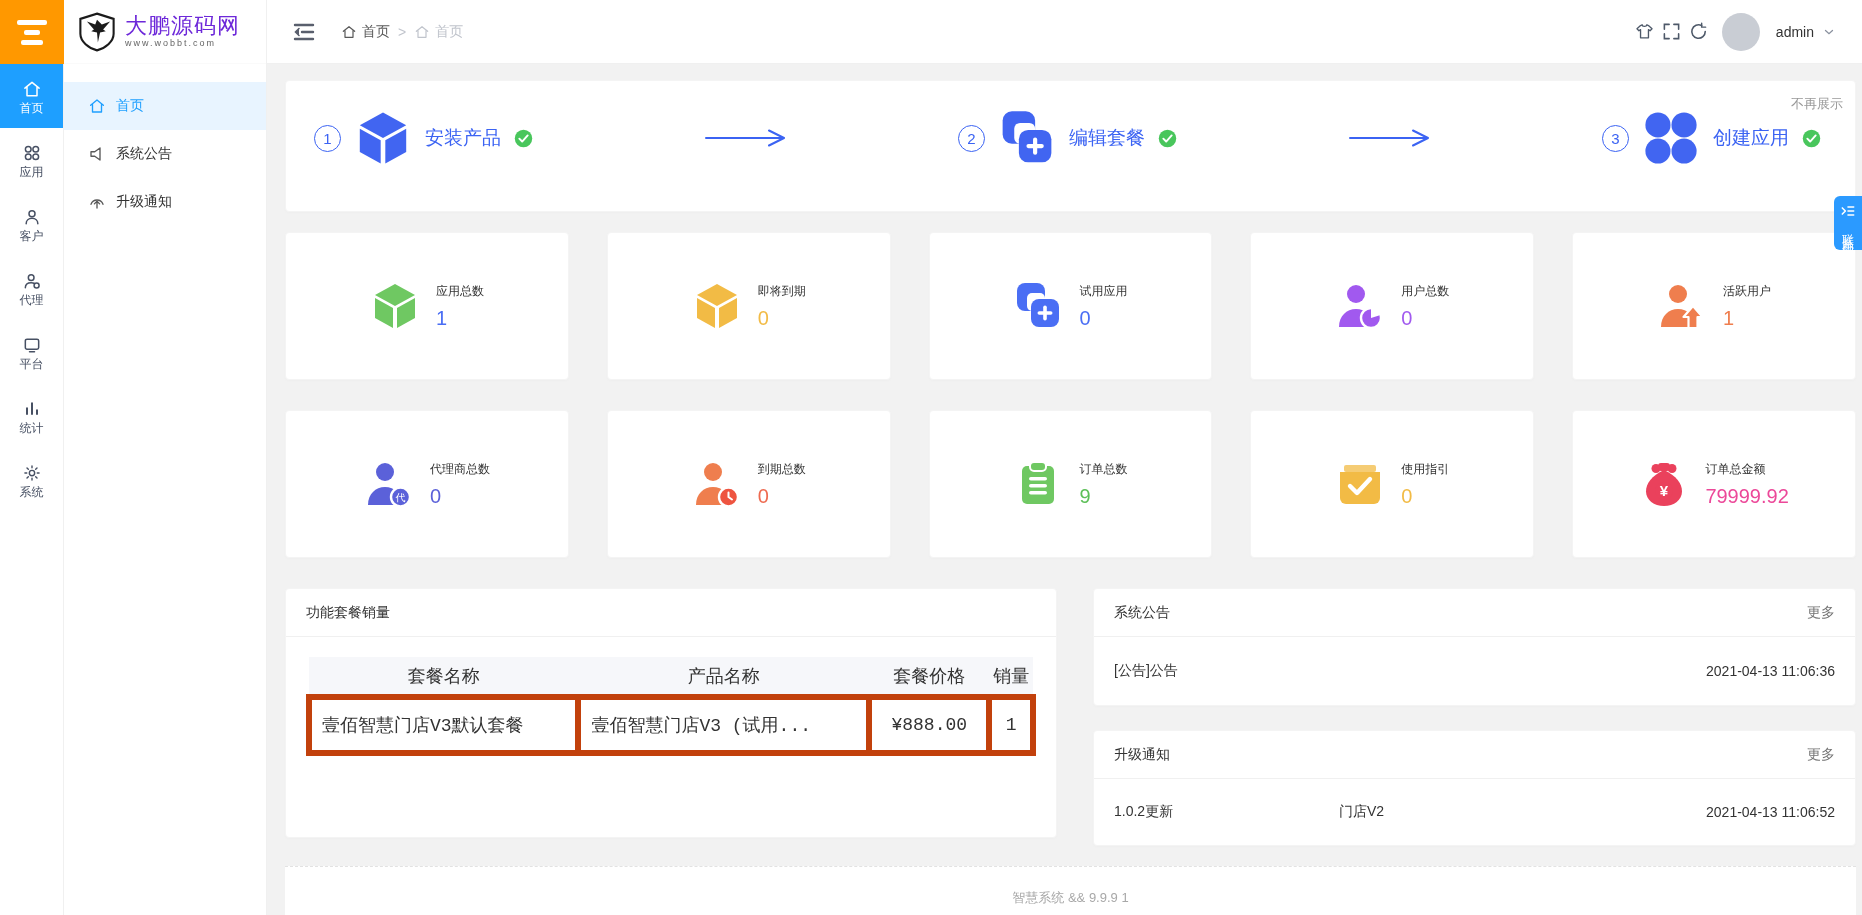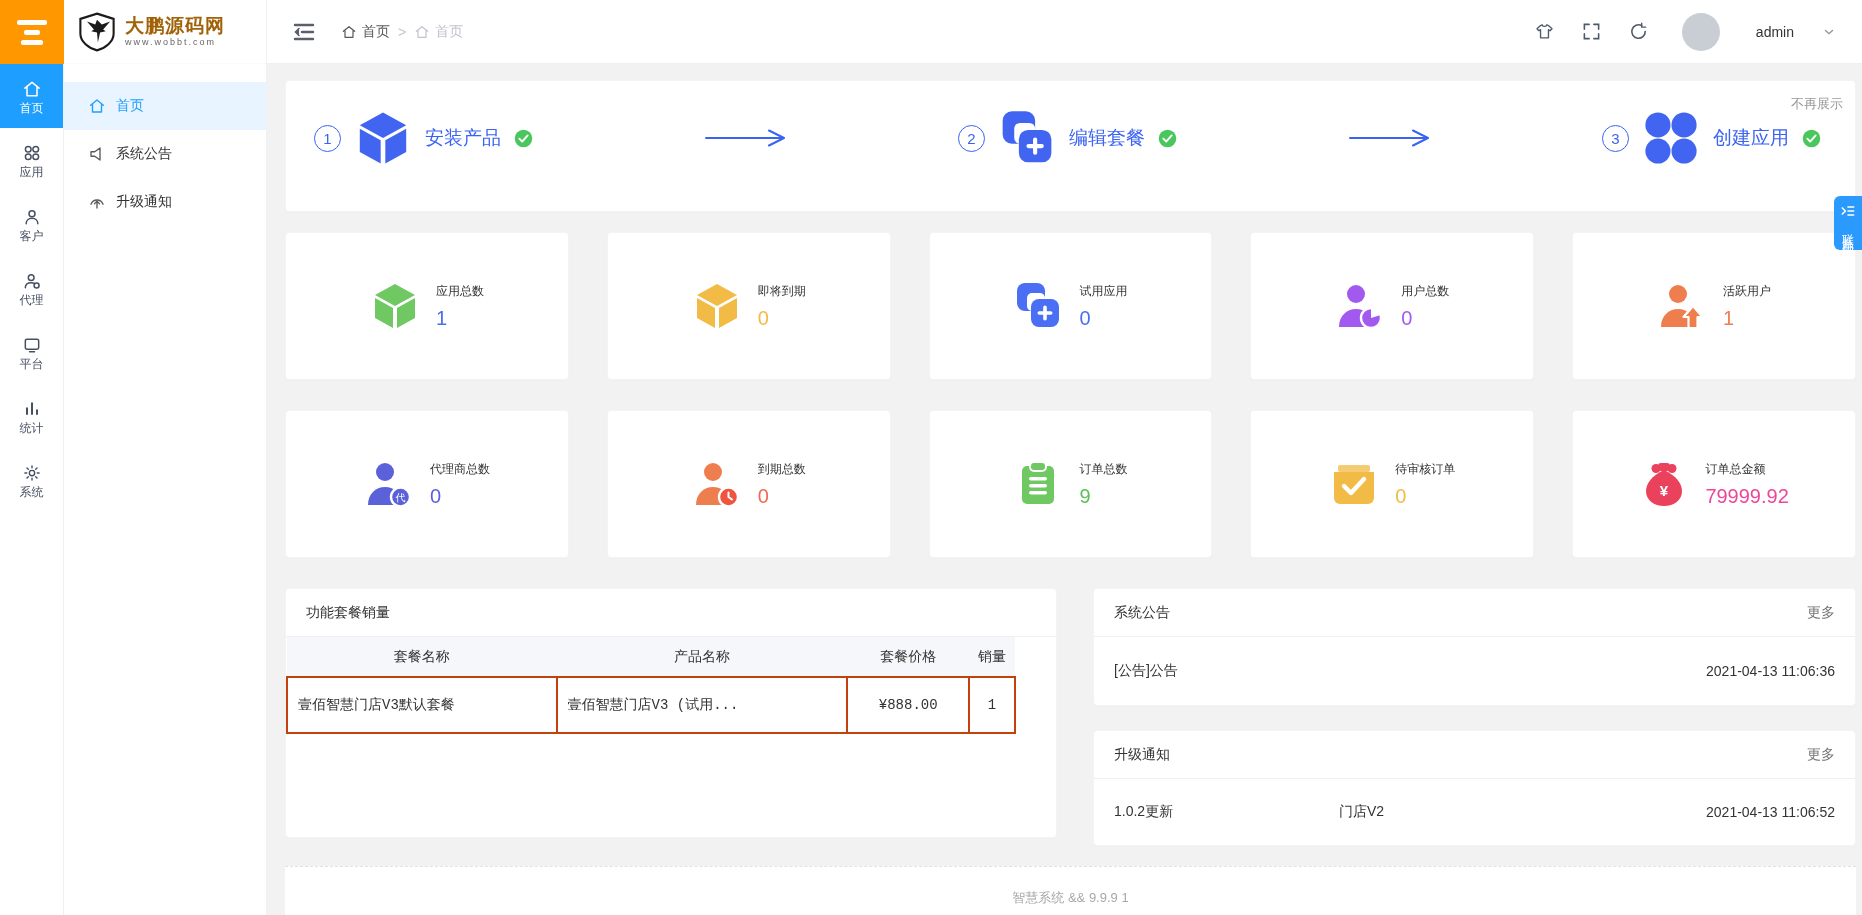--- a/index.html
+++ b/index.html
@@ -16,37 +16,37 @@
   .rail-item { height:64px; display:flex; flex-direction:column; align-items:center; justify-content:center; gap:3px; color:#475063; font-size:12px; cursor:pointer; }
   .rail-item svg { width:20px; height:20px; }
   .rail-item.active { background:#1e9fff; color:#fff; }
   .rail-item span { line-height:1; }
 
   
   .sidebar { position:absolute; left:64px; top:0; bottom:0; width:203px; background:#fff; border-right:1px solid #f0f0f0; z-index:4; }
   .brand { height:64px; display:flex; align-items:center; padding-left:12px; gap:7px; border-bottom:1px solid #fafafa; }
   .brand svg { width:42px; height:42px; flex:none; }
   .brand-text { display:flex; flex-direction:column; line-height:1.05; }
-  .brand-name { color:#a16207; font-weight:bold; font-size:19px; letter-spacing:1px; }
+  .brand-name { color:#6d28d9; font-weight:normal; font-size:22px; letter-spacing:1px; }
   .brand-url { color:#666; font-size:9px; letter-spacing:2px; margin-top:2px; }
   .menu { padding-top:18px; }
   .menu-item { height:48px; display:flex; align-items:center; gap:10px; padding-left:24px; font-size:14px; color:#333; cursor:pointer; }
   .menu-item svg { width:18px; height:18px; color:#595959; }
   .menu-item.active { background:#e8f4ff; color:#1e9fff; }
   .menu-item.active svg { color:#1e9fff; }
 
   
   .header { position:absolute; left:267px; right:0; top:0; height:64px; background:#fff; border-bottom:1px solid #f0f0f0; display:flex; align-items:center; padding:0 26px; z-index:3; }
   .collapse-btn { width:22px; height:18px; color:#595f6d; cursor:pointer; margin-right:26px; }
   .crumbs { display:flex; align-items:center; gap:8px; font-size:14px; }
   .crumb { display:flex; align-items:center; gap:5px; color:#595959; cursor:pointer; }
   .crumb svg { width:16px; height:16px; }
   .crumb.dim { color:#c0c4cc; }
   .crumb-sep { color:#c0c4cc; }
-  .header-right { margin-left:auto; display:flex; align-items:center; gap:28px; color:#4e5969; }
+  .header-right { margin-left:auto; display:flex; align-items:center; gap:8px; color:#4e5969; }
   .hicon { width:19px; height:19px; cursor:pointer; }
   .avatar { width:38px; height:38px; border-radius:50%; background:#c9cdd4; margin-left:6px; cursor:pointer; }
   .username { font-size:14px; color:#333; margin-left:8px; cursor:pointer; }
   .chev { width:14px; height:14px; color:#8a919f; cursor:pointer; }
 
   
   .main { position:absolute; left:267px; right:0; top:64px; bottom:0; padding:16px 6px 0 18px; overflow:hidden; }
   .card { background:#fff; border:1px solid #f4f4f4; border-radius:4px; box-shadow:0 1px 3px rgba(0,0,0,.02); }
 
   
@@ -70,23 +70,23 @@
   .ic-green{color:#6fc862;} .ic-amber{color:#f2bb45;} .ic-blue{color:#4a6ef4;} .ic-purple{color:#a159ef;}
   .ic-orange{color:#ef7e4e;} .ic-indigo{color:#5b61d9;} .ic-red{color:#ea415c;}
   .v-blue{color:#4a6ef4;} .v-amber{color:#f2bb45;} .v-purple{color:#a159ef;} .v-orange{color:#ef7e4e;}
   .v-indigo{color:#5b61d9;} .v-orangered{color:#ee6a50;} .v-green{color:#5cbf57;} .v-red{color:#ec4899;}
 
   
   .bottom { margin-top:30px; display:flex; gap:36px; }
   .sales-card { width:772px; height:250px; flex:none;font-family:Liberation Mono, monospace; }
   .card-head { height:48px; display:flex; align-items:center; padding:0 20px; font-size:14px; color:#333; border-bottom:1px solid #f0f0f0; }
   .card-head .more { margin-left:auto; color:#737373; cursor:pointer; }
-  .sales-table { width:calc(100% - 40px); border-collapse:collapse; font-size:14px; }
+  .sales-table { margin:20px; width:calc(100% - 40px); border-collapse:collapse; font-size:18px; }
   .sales-table th { background:#f6f7fa; height:40px; font-weight:normal; color:#333; text-align:center; }
-  .sales-table td { height:56px; border:2px solid #c2410c; text-align:center; padding:0 10px; color:#333; }
+  .sales-table td { height:56px; border:6px solid #c2410c; text-align:center; padding:0 10px; color:#333; }
   .sales-table td:first-child, .sales-table td:nth-child(2){ text-align:left; }
 
   .right-col { flex:1; display:flex; flex-direction:column; }
   .panel-row { flex:1; display:flex; align-items:center; padding:0 20px; font-size:14px; color:#333; }
   .panel-row .time { margin-left:auto; }
   .panel1 { height:118px; display:flex; flex-direction:column; }
   .panel2 { height:116px; margin-top:24px; display:flex; flex-direction:column; }
   .up-name { width:225px; }
 
   
@@ -402,21 +402,21 @@
           </div>
       </div>
 
       <div class="card stat-card">
         <svg class="ic-amber" viewBox="0 0 50 50">
             <path d="M5 13h40v26a6 6 0 0 1-6 6H11a6 6 0 0 1-6-6Z" fill="currentColor"></path>
             <rect x="9" y="6" width="32" height="7" rx="2" fill="currentColor" opacity=".75"></rect>
             <path d="M15 27l7 7 13-14" fill="none" stroke="#fff" stroke-width="4.4" stroke-linecap="round" stroke-linejoin="round"></path>
           </svg>
         <div>
-            <div class="stat-label">待审核订单</div>
+            <div class="stat-label">使用指引</div>
             <div class="stat-value v-amber">0</div>
           </div>
       </div>
 
       <div class="card stat-card">
         <svg class="ic-red" viewBox="0 0 50 50">
             <circle cx="17" cy="9.5" r="4.5" fill="currentColor"></circle>
             <circle cx="33" cy="9.5" r="4.5" fill="currentColor"></circle>
             <rect x="19" y="4" width="12" height="8" rx="3" fill="currentColor"></rect>
             <path d="M25 11C12.5 17 7 24.5 7 32.5 7 41 15 47 25 47s18-6 18-14.5C43 24.5 37.5 17 25 11Z" fill="currentColor"></path>

